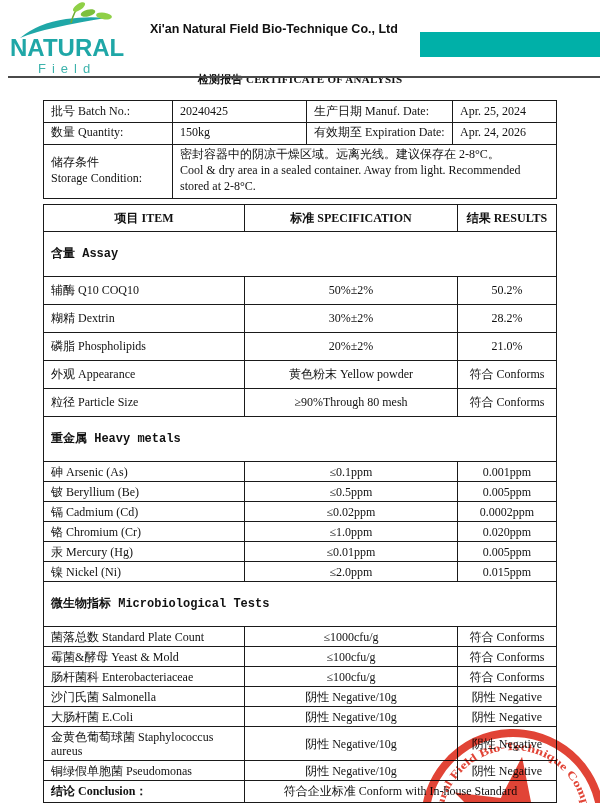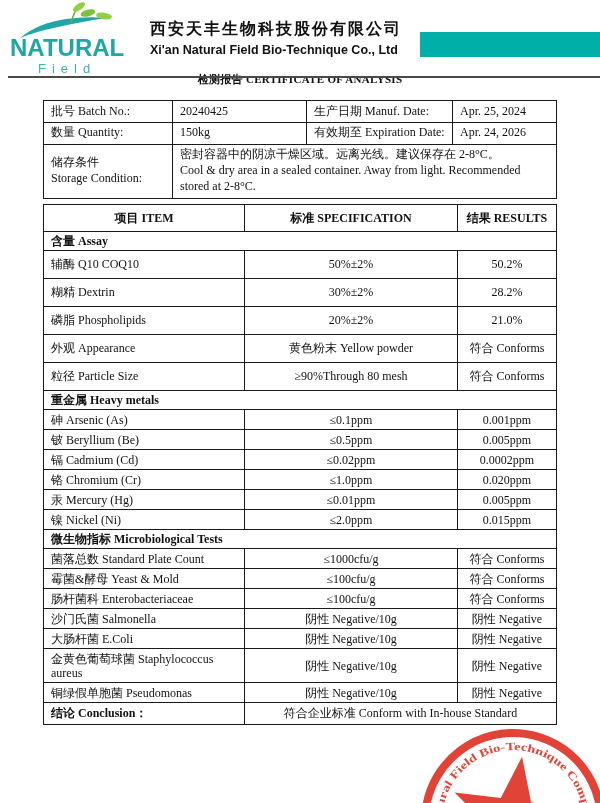--- a/index.html
+++ b/index.html
@@ -20,21 +20,21 @@
   .title { margin:14px 0 0 0; text-align:center; font-size:11px; font-weight:bold; letter-spacing:.3px; }
   
   table { border-collapse:collapse; table-layout:fixed; margin:0 auto; width:513px; font-size:12px; line-height:1.33; }
   td,th { border:1px solid #1a1a1a; vertical-align:middle; word-wrap:break-word; }
   .info { margin-top:13px; }
   .info td { padding:2.5px 7px; text-align:left; }
   .info .two-line div { display:block; }
   .bold { font-weight:bold; }
   .results { margin-top:5px; line-height:1.17; }
   .results th { padding:6px 4px; text-align:center; font-weight:bold; }
-  .results td.section-title { font-weight:bold; padding:2px 7px; text-align:left; }
+  .results td.section-title { font-weight:bold; padding:15px 7px; text-align:left;font-family:Liberation Mono, monospace; }
   .results tr.roomy td { padding:6.5px 7px; }
   .results tr.compact td { padding:2.5px 7px; }
   .results td.name { text-align:left; }
   .results td.ctr { text-align:center; }
   .results td.concl-label { font-weight:bold; padding:3px 7px; text-align:left; }
   .results td.concl-value { padding:3px 7px; text-align:center; }
   
   .stamp { position:absolute; left:413px; top:721px; width:200px; height:200px;
            opacity:.88; mix-blend-mode:multiply; transform:rotate(8deg); pointer-events:none; }
 </style>
@@ -47,21 +47,20 @@
     <g>
       <path d="M63,22 Q66,10 72,4" stroke="#6fae35" stroke-width="1.6" fill="none"></path>
       <ellipse cx="71" cy="6" rx="7" ry="3.2" fill="#8fd046" transform="rotate(-35 71 6)"></ellipse>
       <ellipse cx="80" cy="12" rx="7.5" ry="3.4" fill="#7cc03c" transform="rotate(-15 80 12)"></ellipse>
       <ellipse cx="96" cy="15" rx="8" ry="3.4" fill="#8fd046" transform="rotate(8 96 15)"></ellipse>
     </g>
     <text x="2" y="55" font-family="Liberation Sans, DejaVu Sans, sans-serif" font-weight="bold" font-size="24" fill="#1fa7a7">NATURAL</text>
     <text x="30" y="72" font-family="Liberation Sans, DejaVu Sans, sans-serif" font-size="13" letter-spacing="6" fill="#3db3ac">Field</text>
   </svg>
   <div class="company">
-    <div class="company-cn">西安天丰生物科技股份有限公司</div>
     <div class="company-en">Xi'an Natural Field Bio-Technique Co., Ltd</div>
   </div>
   <div class="teal-bar"></div>
   <div class="rule"></div>
 </div>
 
 <h1 class="title"><span>检测报告</span> <span>CERTIFICATE OF ANALYSIS</span></h1>
 
 <table class="info">
   <colgroup>

